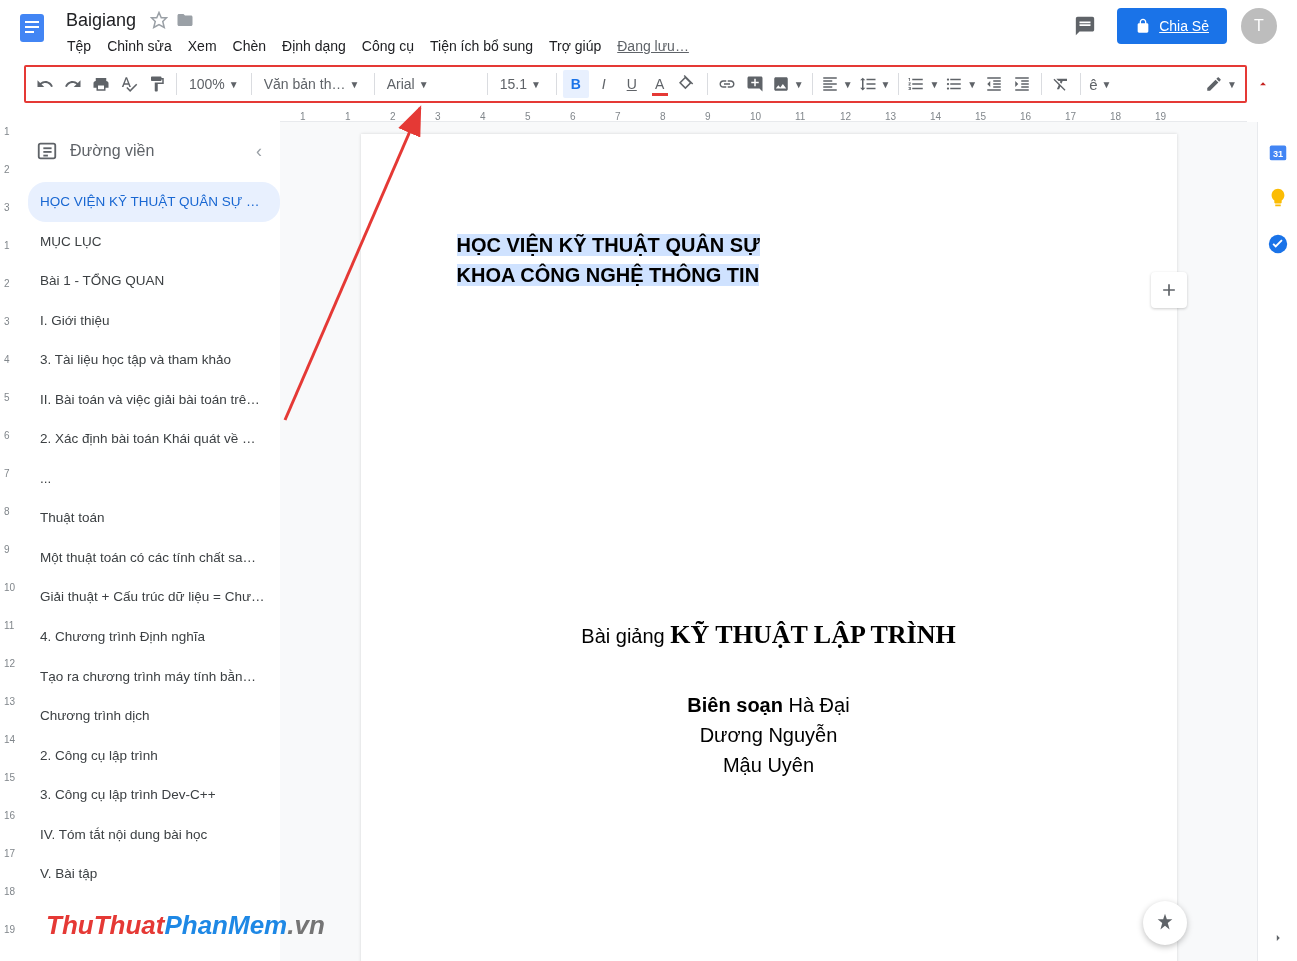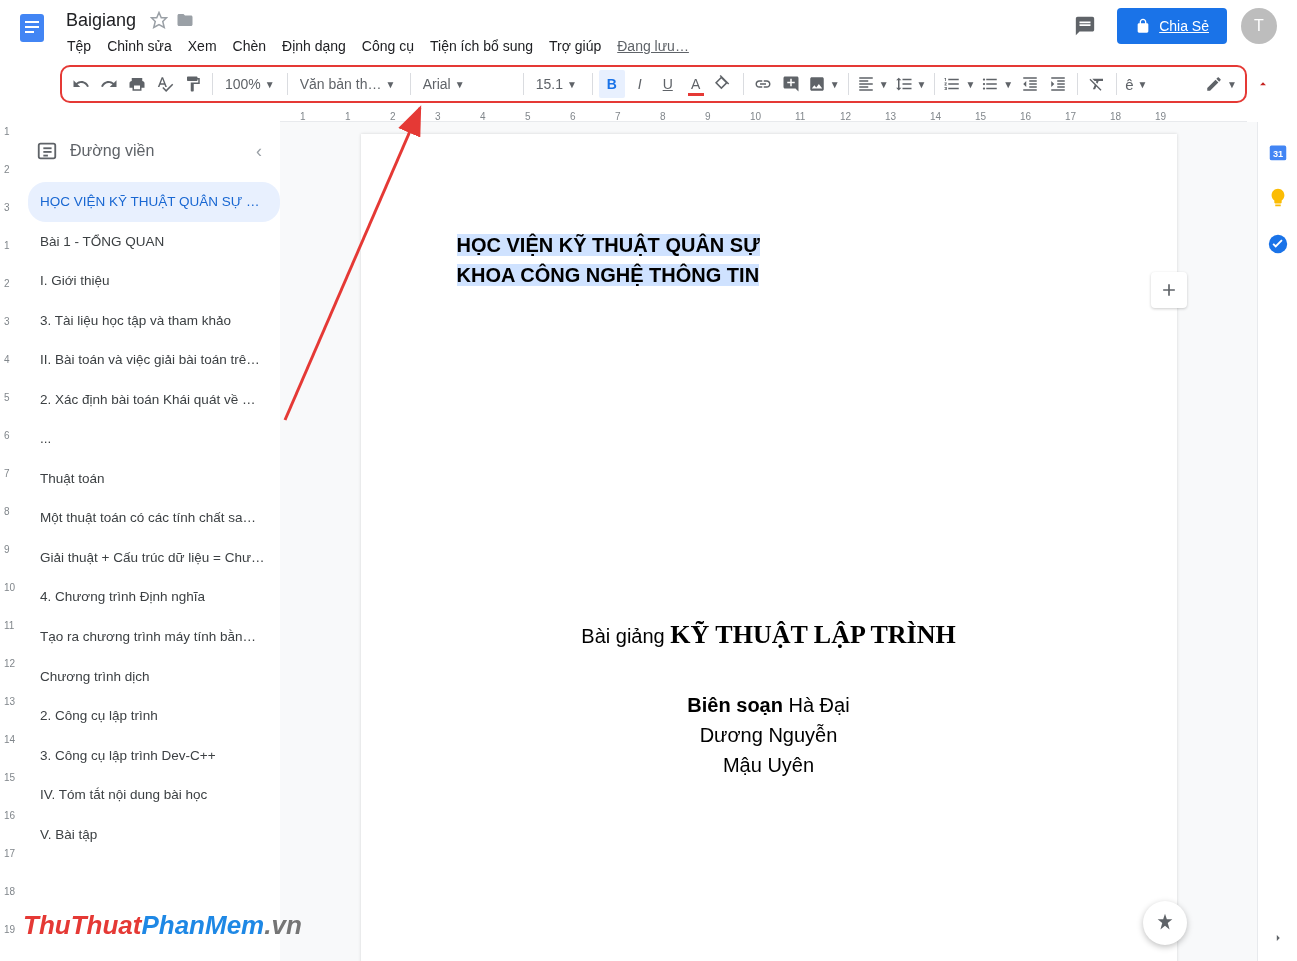--- a/index.html
+++ b/index.html
@@ -16,21 +16,21 @@
 .menu-row { display: flex; gap: 2px; height: 28px; align-items: center; }
 .menu-item { font-size: 14px; color: #202124; padding: 4px 7px; border-radius: 4px; cursor: pointer; }
 .menu-saving { font-size: 14px; color: #5f6368; text-decoration: underline; padding: 4px 7px; }
 .header-right { display: flex; align-items: center; gap: 14px; padding-right: 8px; }
 .comment-btn { width: 36px; height: 36px; display: flex; align-items: center; justify-content: center; color: #5f6368; border-radius: 50%; }
 .share-btn { background: #1a73e8; color: #fff; border-radius: 4px; padding: 0 18px; height: 36px; display: flex; align-items: center; gap: 8px; font-size: 14px; font-weight: 500; cursor:pointer;text-decoration:underline; }
 .avatar { width: 36px; height: 36px; border-radius: 50%; background: #bdbdbd; color: #fff; display: flex; align-items: center; justify-content: center; font-size: 16px;}
 
 
 .toolbar-wrap { padding: 0 24px; height: 40px; display:flex; align-items:center; }
-.toolbar { border: 2px solid #e53935; border-radius: 10px; height: 38px; display: flex; align-items: center; padding: 0 6px; gap: 2px; flex:1;margin-left:36px; }
+.toolbar { border: 2px solid #e53935; border-radius: 2px; height: 38px; display: flex; align-items: center; padding: 0 6px; gap: 2px; flex:1; }
 .tb-btn { min-width: 26px; height: 28px; display: flex; align-items: center; justify-content: center; color: #5f6368; border-radius: 2px; cursor:pointer; font-size:14px; position:relative;}
 .tb-btn.active { color: #1a73e8; background:#e8f0fe; }
 .tb-sep { width: 1px; height: 22px; background: #dadce0; margin: 0 4px; }
 .tb-drop { display:flex; align-items:center; gap:4px; padding:0 6px; color:#5f6368; font-size:14px; height:28px; cursor:pointer; }
 .tb-drop .caret { font-size:10px; }
 .hide-arrow { color:#c5221f; margin-left:6px; width:20px; display:flex; align-items:center; justify-content:center; cursor:pointer;}
 .text-color-underline { position:absolute; bottom:2px; left:5px; right:5px; height:3px; background:#e53935; }
 
 
 .ruler-area { height: 18px; margin-left: 280px; margin-right: 50px; position: relative; background:#fff; border-bottom:1px solid #e8eaed;}
@@ -70,21 +70,21 @@
 .float-add { position:absolute; right:70px; top:150px; width:36px; height:36px; border-radius:4px; background:#fff; box-shadow:0 1px 3px rgba(0,0,0,.2); display:flex; align-items:center; justify-content:center; color:#5f6368;}
 
 
 .explore-btn { position:absolute; bottom:16px; right:70px; width:44px; height:44px; border-radius:50%; background:#fff; box-shadow:0 2px 6px rgba(0,0,0,.25); display:flex; align-items:center; justify-content:center; color:#5f6368;}
 .right-rail-expand { margin-top:auto; margin-bottom:16px; color:#5f6368; cursor:pointer;}
 
 
 .red-arrow { position:absolute; left:280px; top:100px; pointer-events:none; z-index:50;}
 
 
-.watermark { position:absolute; bottom:20px; left:23px; font-size:26px; font-weight:bold; font-style:italic; z-index:60; pointer-events:none;}
+.watermark { position:absolute; bottom:20px; left:46px; font-size:26px; font-weight:bold; font-style:italic; z-index:60; pointer-events:none;}
 .wm1{color:#e53935;} .wm2{color:#1e88e5;} .wm3{color:#757575;}
 
 svg{display:block;}
 </style>
 </head>
 <body>
 
 <div class="header-bar">
   <div class="docs-logo">
     <svg viewBox="0 0 36 36">
@@ -340,20 +340,21 @@
             <line x1="8" y1="9" x2="17" y2="9"></line>
             <line x1="8" y1="13" x2="17" y2="13"></line>
             <line x1="8" y1="17" x2="13" y2="17"></line>
           </svg>
         </span>
       <span class="outline-title">Đường viền</span>
       <span class="outline-collapse">‹</span>
     </div>
     <div class="outline-list" id="outline-list">
         <div class="outline-item active">HỌC VIỆN KỸ THUẬT QUÂN SỰ K…</div>
+        <div class="outline-item">MỤC LỤC</div>
         <div class="outline-item">Bài 1 - TỔNG QUAN</div>
         <div class="outline-item">I. Giới thiệu</div>
         <div class="outline-item">3. Tài liệu học tập và tham khảo</div>
         <div class="outline-item">II. Bài toán và việc giải bài toán trê…</div>
         <div class="outline-item">2. Xác định bài toán Khái quát về …</div>
         <div class="outline-item">...</div>
         <div class="outline-item">Thuật toán</div>
         <div class="outline-item">Một thuật toán có các tính chất sa…</div>
         <div class="outline-item">Giải thuật + Cấu trúc dữ liệu = Chư…</div>
         <div class="outline-item">4. Chương trình Định nghĩa</div>

